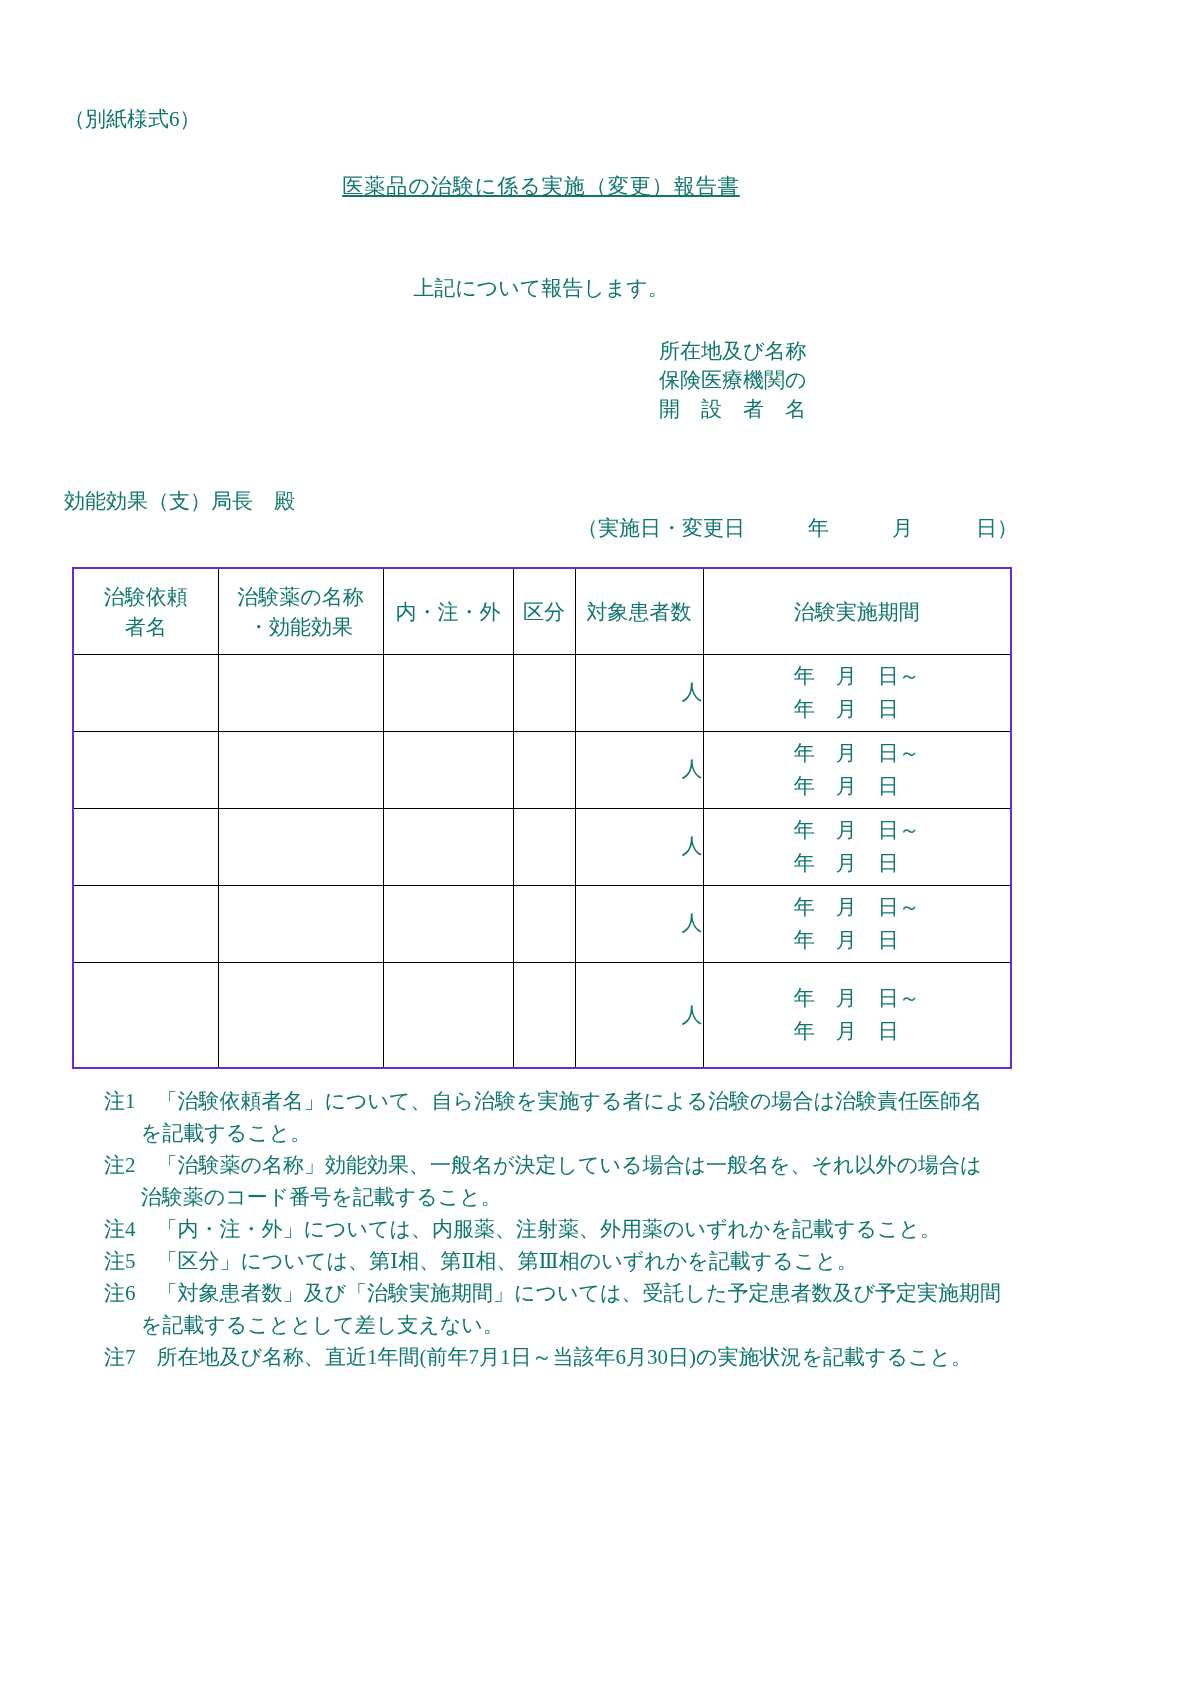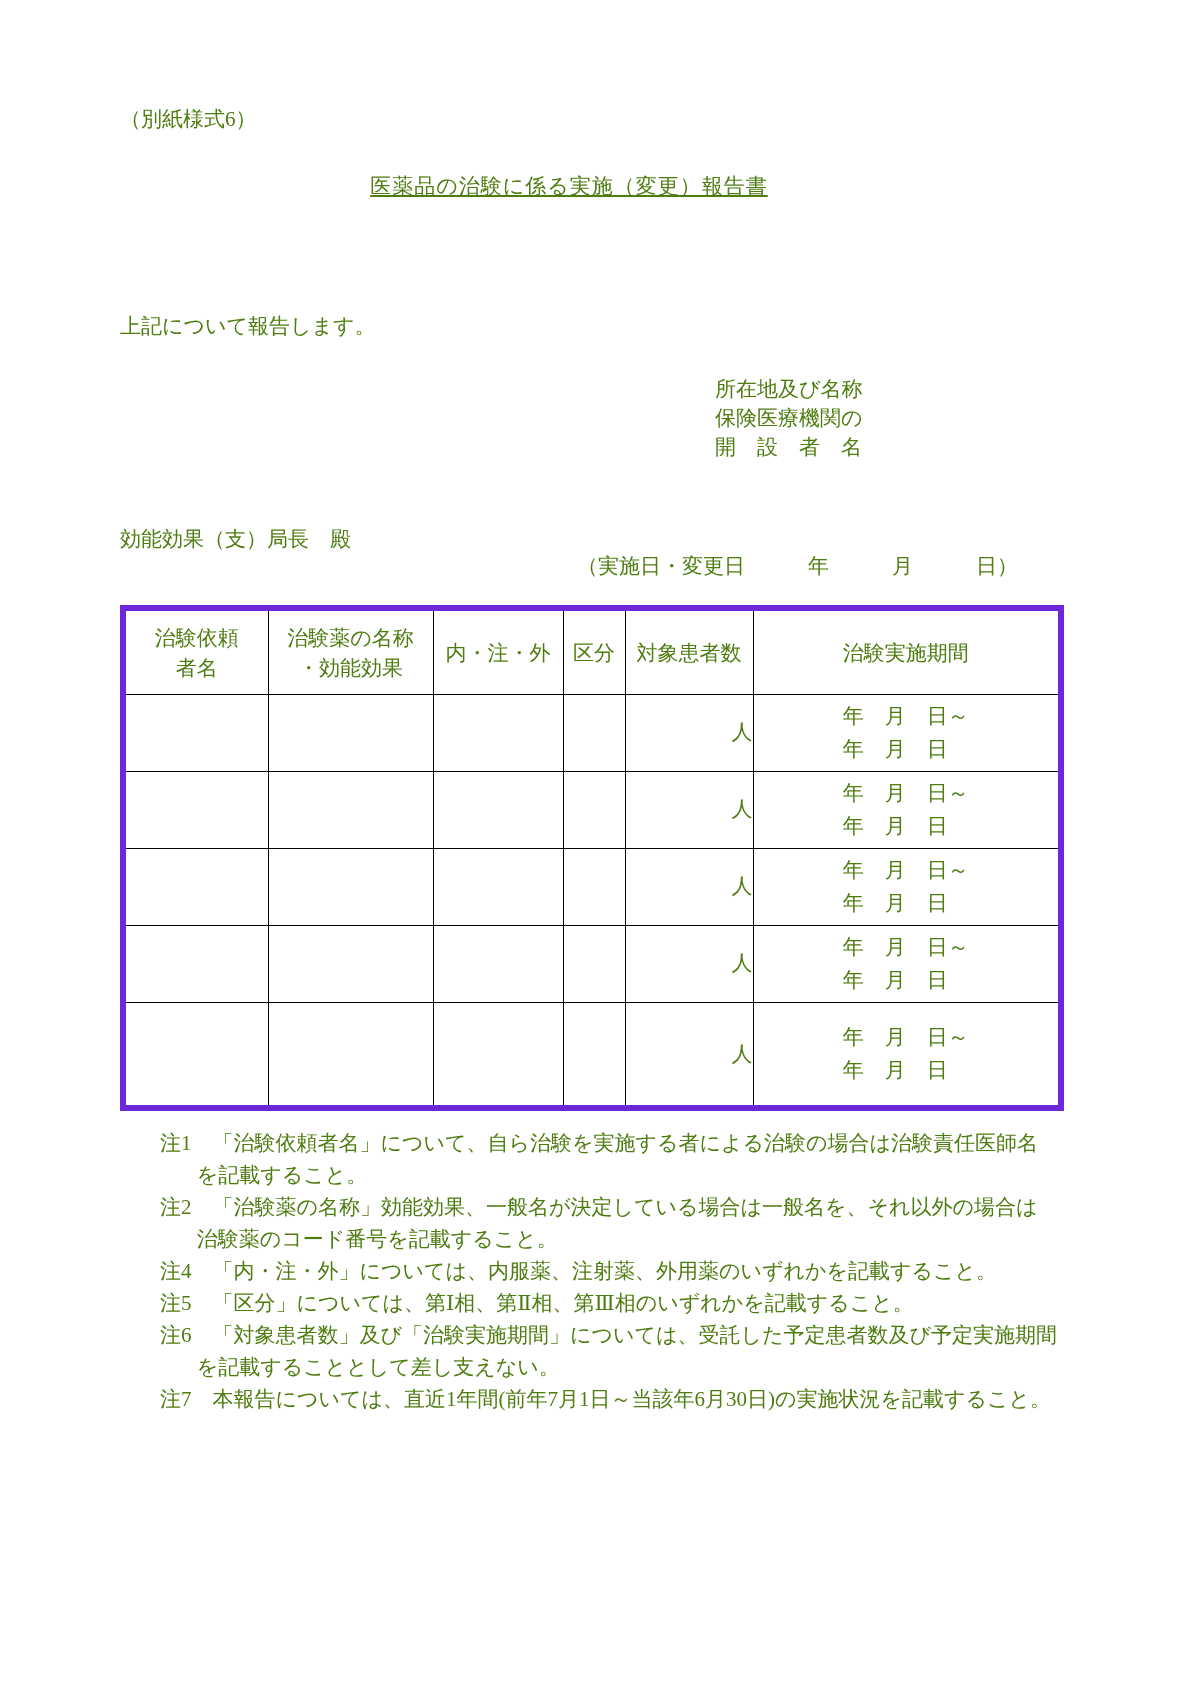--- a/index.html
+++ b/index.html
@@ -6,59 +6,61 @@
   html, body {
     margin: 0;
     padding: 0;
     background: #ffffff;
   }
   .page {
     position: relative;
     width: 1181px;
     min-height: 1695px;
     background: #ffffff;
-    color: #4d7c0f;
+    color: #0f766e;
     font-family: "Liberation Serif", "DejaVu Serif", serif;
     font-size: 21px;
     line-height: 1.3;
-    padding: 0 163px 40px 120px;
+    padding: 0 163px 40px 64px;
     overflow: hidden;
   }
   .form-label {
     margin-top: 106px;
   }
   .doc-title {
     margin-top: 40px;
     text-align: center;
     letter-spacing: 1px;
     text-decoration: underline;
   }
   .report-statement {
-    margin-top: 112px;
+    margin-top: 74px;
+    text-align: center;
   }
   .date-line {
     margin-top: 5px;
   }
   .org-block {
     margin-top: 35px;
     margin-left: 595px;
     line-height: 29px;
   }
   .addressee {
     margin-top: 64px;
   }
   .impl-date {
     text-align: right;
   }
   table.trial-table {
     margin-top: 25px;
     border-collapse: collapse;
     table-layout: fixed;
     width: 938px;
-    border: 6px solid #6d28d9;
+    border: 2px solid #6d28d9;
+    margin-left: 8px;
   }
   table.trial-table th,
   table.trial-table td {
     border: 1px solid #000;
     padding: 0;
     font-weight: normal;
     vertical-align: middle;
   }
   table.trial-table thead tr { height: 86px; }
   table.trial-table tbody tr { height: 77px; }
@@ -184,16 +186,16 @@
       </tr>
     </tbody>
   </table>
 
   <div class="notes">
     <p class="note">注1　「治験依頼者名」について、自ら治験を実施する者による治験の場合は治験責任医師名を記載すること。</p>
     <p class="note">注2　「治験薬の名称」効能効果、一般名が決定している場合は一般名を、それ以外の場合は治験薬のコード番号を記載すること。</p>
     <p class="note">注4　「内・注・外」については、内服薬、注射薬、外用薬のいずれかを記載すること。</p>
     <p class="note">注5　「区分」については、第Ⅰ相、第Ⅱ相、第Ⅲ相のいずれかを記載すること。</p>
     <p class="note">注6　「対象患者数」及び「治験実施期間」については、受託した予定患者数及び予定実施期間を記載することとして差し支えない。</p>
-    <p class="note">注7　本報告については、直近1年間(前年7月1日～当該年6月30日)の実施状況を記載すること。</p>
+    <p class="note">注7　所在地及び名称、直近1年間(前年7月1日～当該年6月30日)の実施状況を記載すること。</p>
   </div>
 
 </div>
 
 </body></html>

